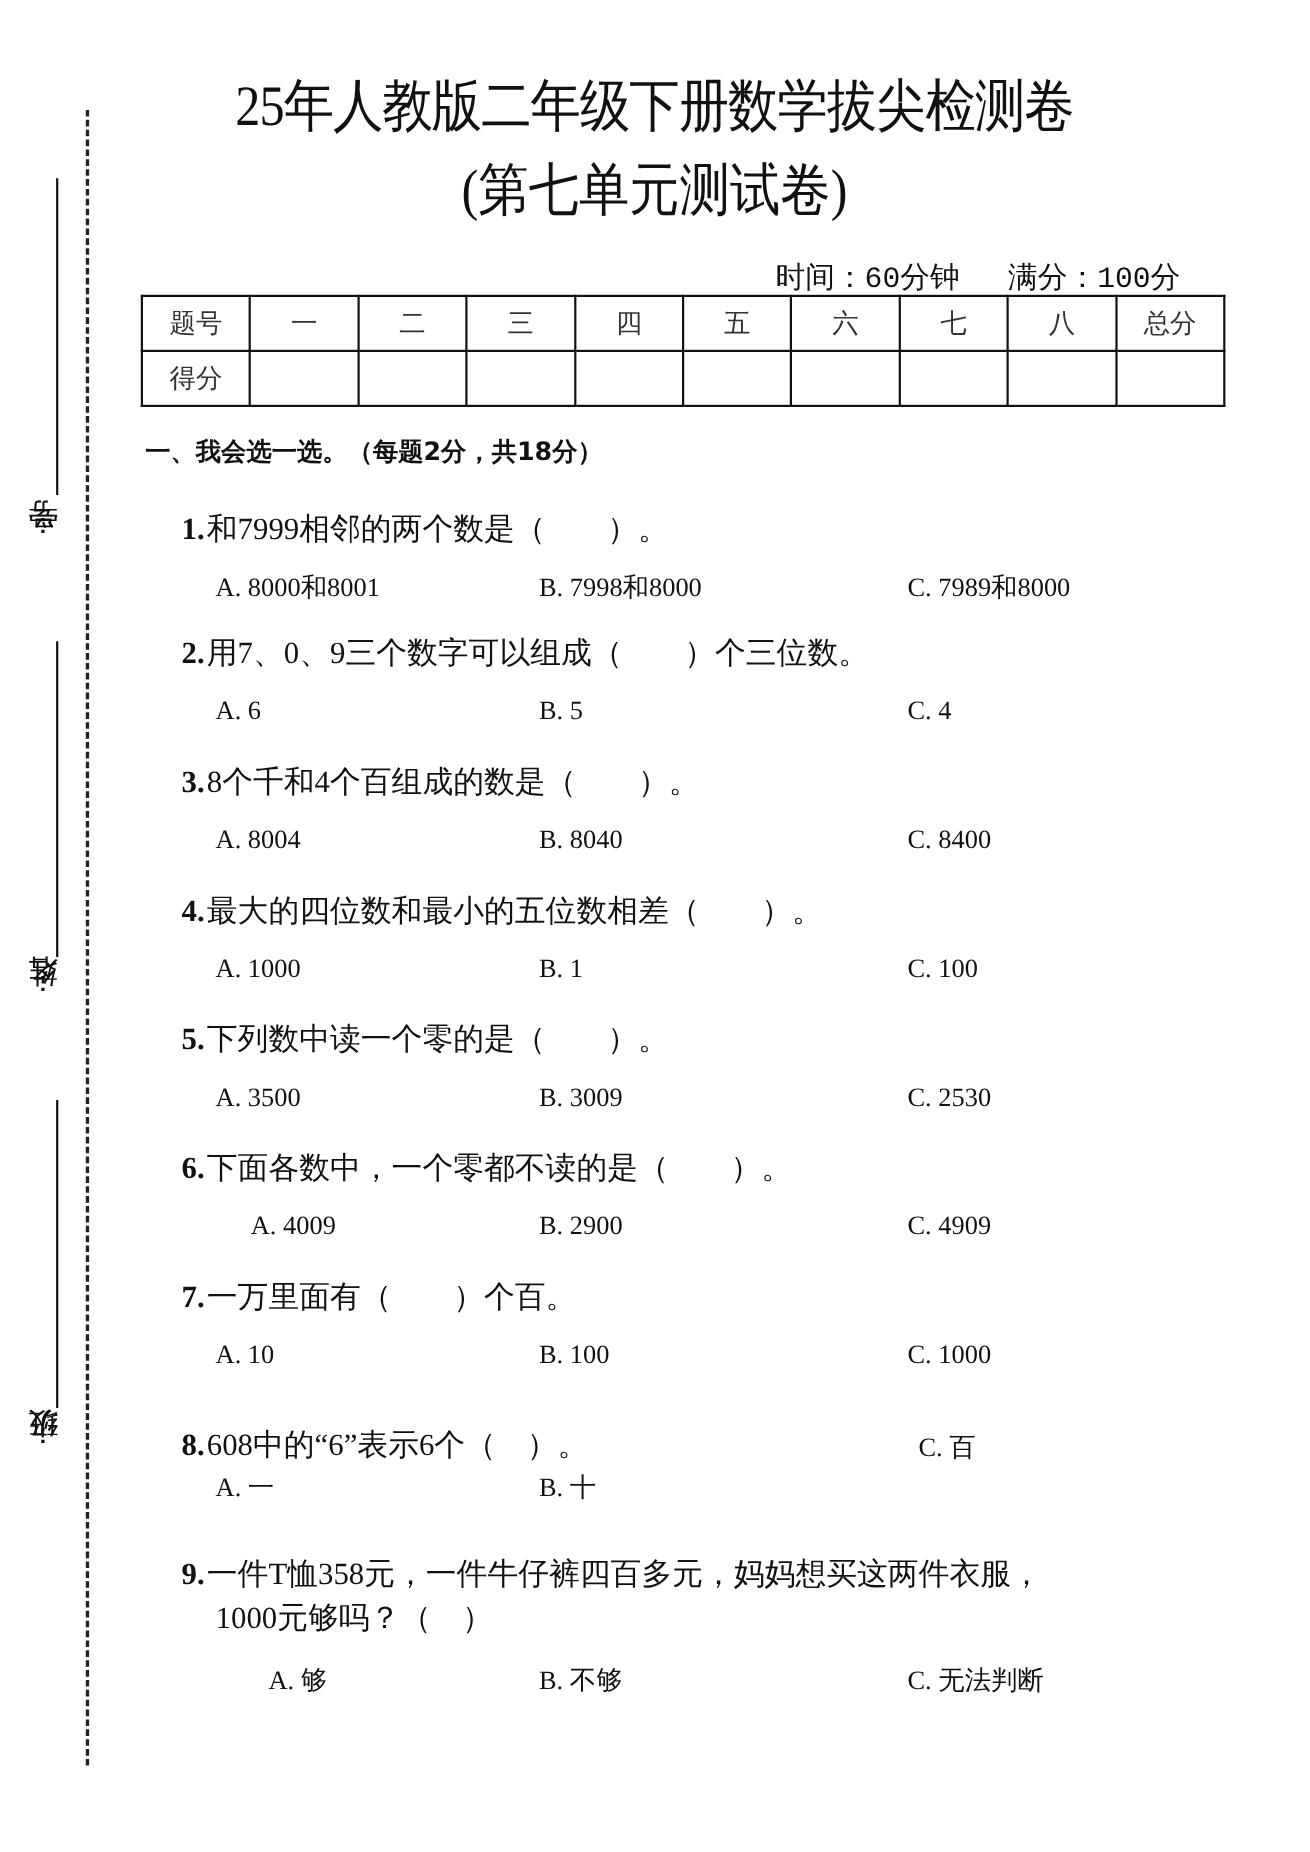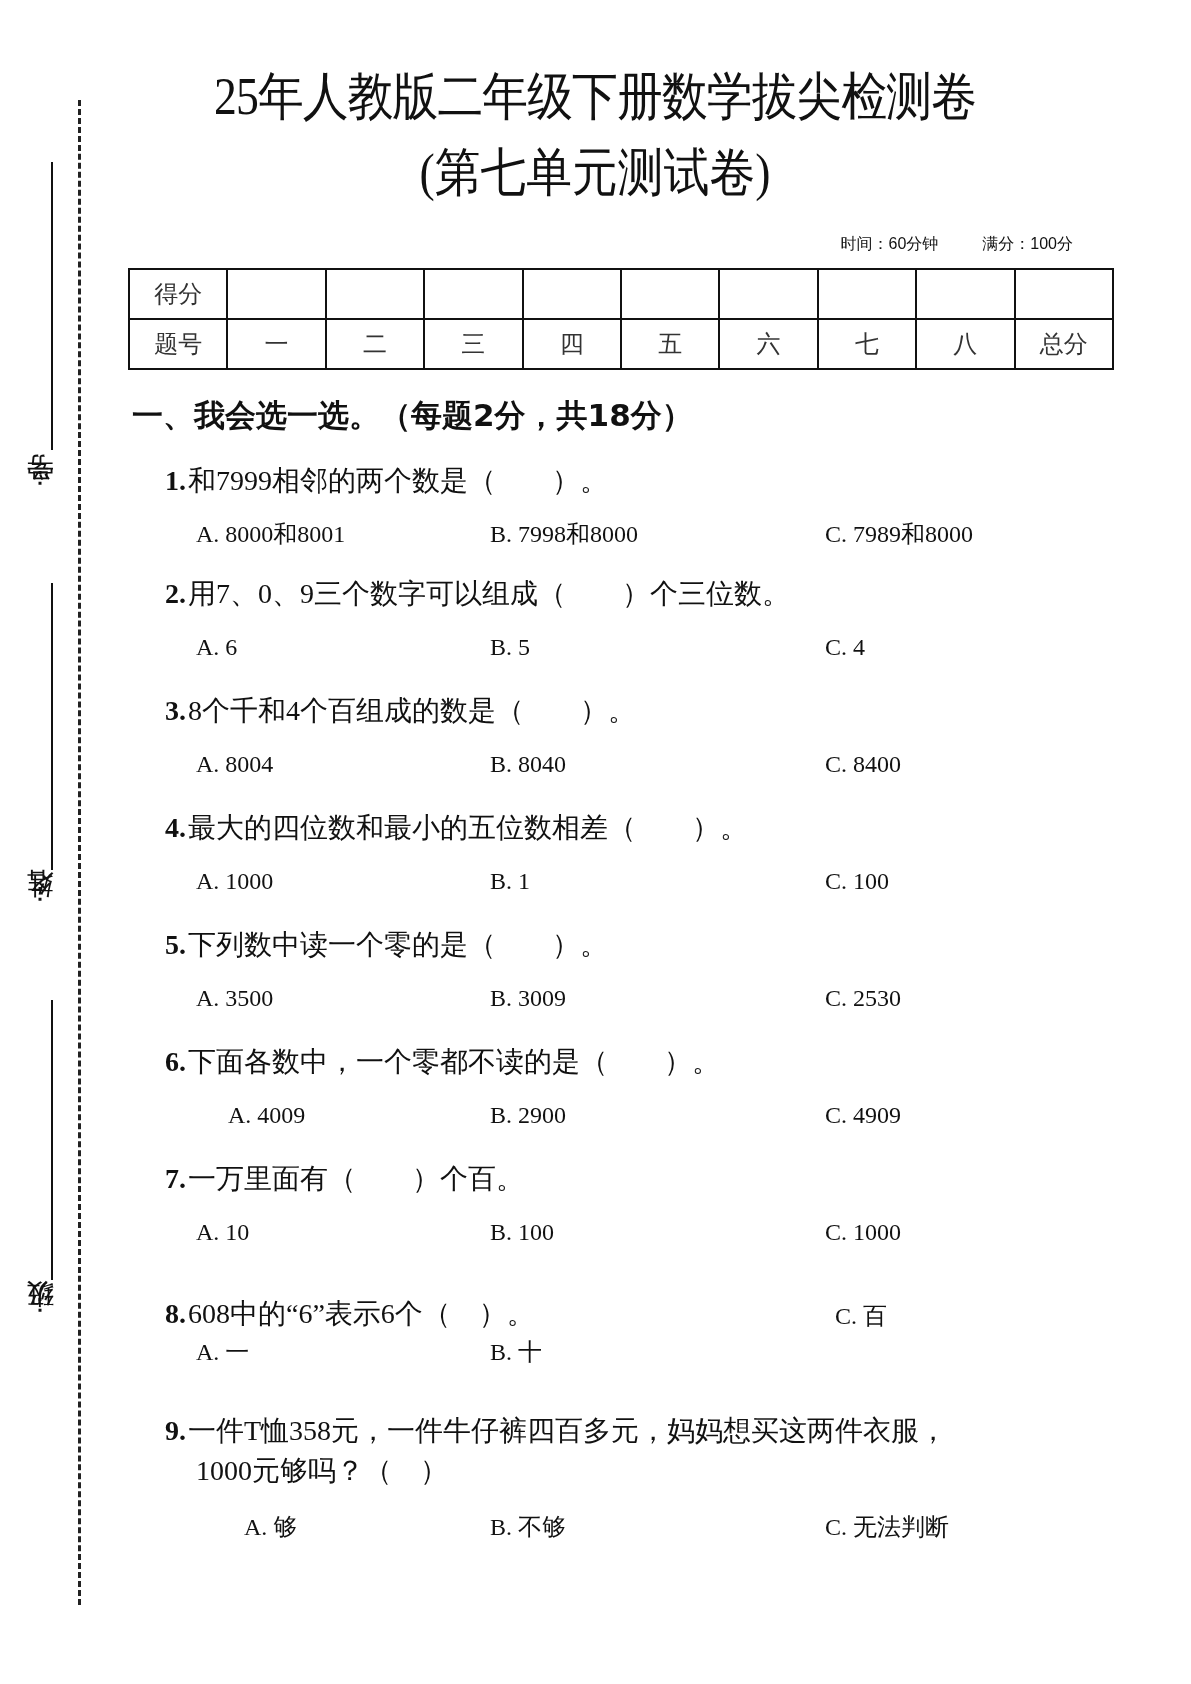--- a/index.html
+++ b/index.html
@@ -24,35 +24,35 @@
     position: absolute; left: 90px; top: 62px; width: 1010px;
     font-size: 52px; text-align: center; letter-spacing: -1px;
     font-family: "Liberation Serif", "DejaVu Serif", serif; transform: scaleX(0.88); transform-origin: center;
   }
   .title2 {
     position: absolute; left: 90px; top: 138px; width: 1010px;
     font-size: 52px; text-align: center;
     font-family: "Liberation Serif", "DejaVu Serif", serif; transform: scaleX(0.88); transform-origin: center;
   }
   .meta {
-    position: absolute; right: 118px; top: 234px; font-size: 16px;
-    font-family: Liberation Sans, sans-serif;
+    position: absolute; right: 118px; top: 234px; font-size: 27px;
+    font-family: Liberation Mono, monospace;
   }
   .meta span + span { margin-left: 44px; }
   table.score {
     position: absolute; left: 128px; top: 268px; width: 986px;
     border-collapse: collapse; table-layout: fixed;
   }
   table.score td {
     border: 2px solid #111111; height: 48px; text-align: center;
     font-size: 24px; padding: 0; font-family: "Liberation Serif", serif;
   }
   table.score td.hdr { color: #333333; }
   .section {
-    position: absolute; left: 132px; top: 395px; font-size: 31px; font-weight: bold;
+    position: absolute; left: 132px; top: 395px; font-size: 23px; font-weight: bold;
     font-family: "DejaVu Sans", sans-serif; letter-spacing: 0px;
   }
   .q {
     position: absolute; left: 165px; font-size: 28px; white-space: nowrap;
     font-family: "Liberation Serif", "DejaVu Serif", serif;
   }
   .q .num { font-weight: bold; margin-right: 2px; }
   .q-cont { position: absolute; left: 196px; font-size: 28px; white-space: nowrap; font-family: "Liberation Serif", serif; }
   .opt {
     position: absolute; font-size: 24px; white-space: nowrap;
@@ -79,42 +79,42 @@
 <div class="title1">25年人教版二年级下册数学拔尖检测卷</div>
 <div class="title2">(第七单元测试卷)</div>
 
 <div class="meta">
   <span>时间：60分钟</span><span>满分：100分</span>
 </div>
 
 <table class="score">
   <tbody>
       <tr>
+    <td class="hdr">题号</td>
+    <td class="hdr">一</td>
+    <td class="hdr">二</td>
+    <td class="hdr">三</td>
+    <td class="hdr">四</td>
+    <td class="hdr">五</td>
+    <td class="hdr">六</td>
+    <td class="hdr">七</td>
+    <td class="hdr">八</td>
+    <td class="hdr">总分</td>
+  </tr>
+  <tr>
     <td class="hdr">得分</td>
     <td></td>
     <td></td>
     <td></td>
     <td></td>
     <td></td>
     <td></td>
     <td></td>
     <td></td>
     <td></td>
-  </tr>
-  <tr>
-    <td class="hdr">题号</td>
-    <td class="hdr">一</td>
-    <td class="hdr">二</td>
-    <td class="hdr">三</td>
-    <td class="hdr">四</td>
-    <td class="hdr">五</td>
-    <td class="hdr">六</td>
-    <td class="hdr">七</td>
-    <td class="hdr">八</td>
-    <td class="hdr">总分</td>
   </tr>
 </tbody>
   </table>
 
 <div class="section">一、我会选一选。（每题2分，共18分）</div>
 
 <div class="q" style="top:462px;">
   <span class="num">1.</span><span>和7999相邻的两个数是（　　）。</span>
 </div>
 <div class="opt a" style="top:518px;">A. 8000和8001</div>

